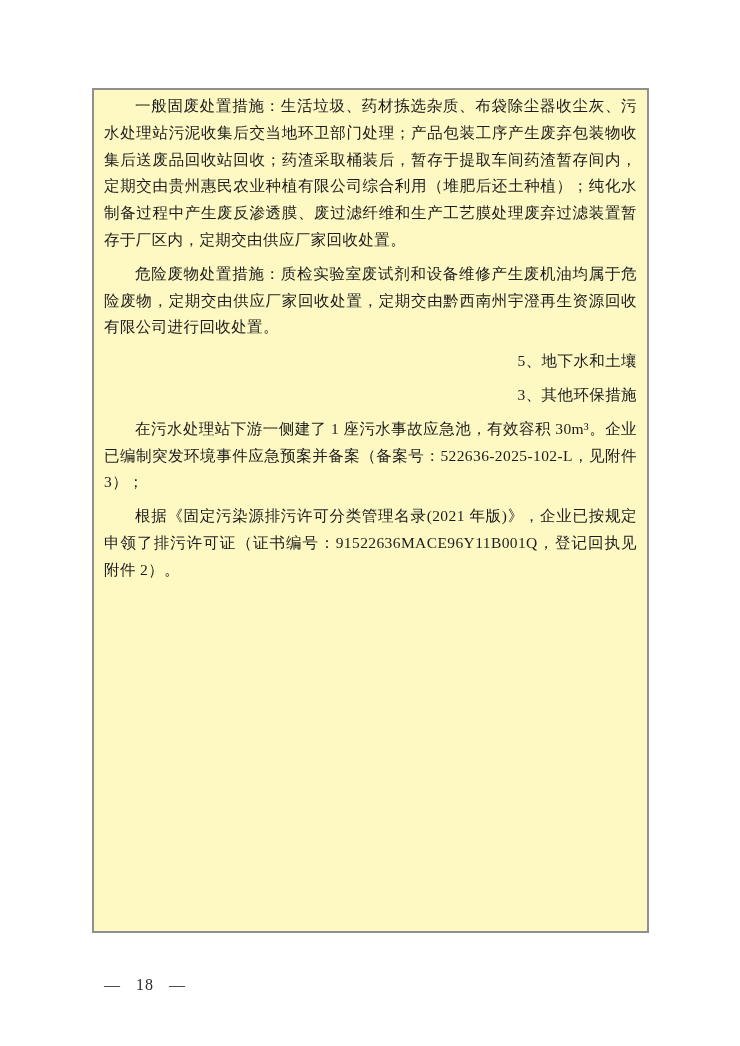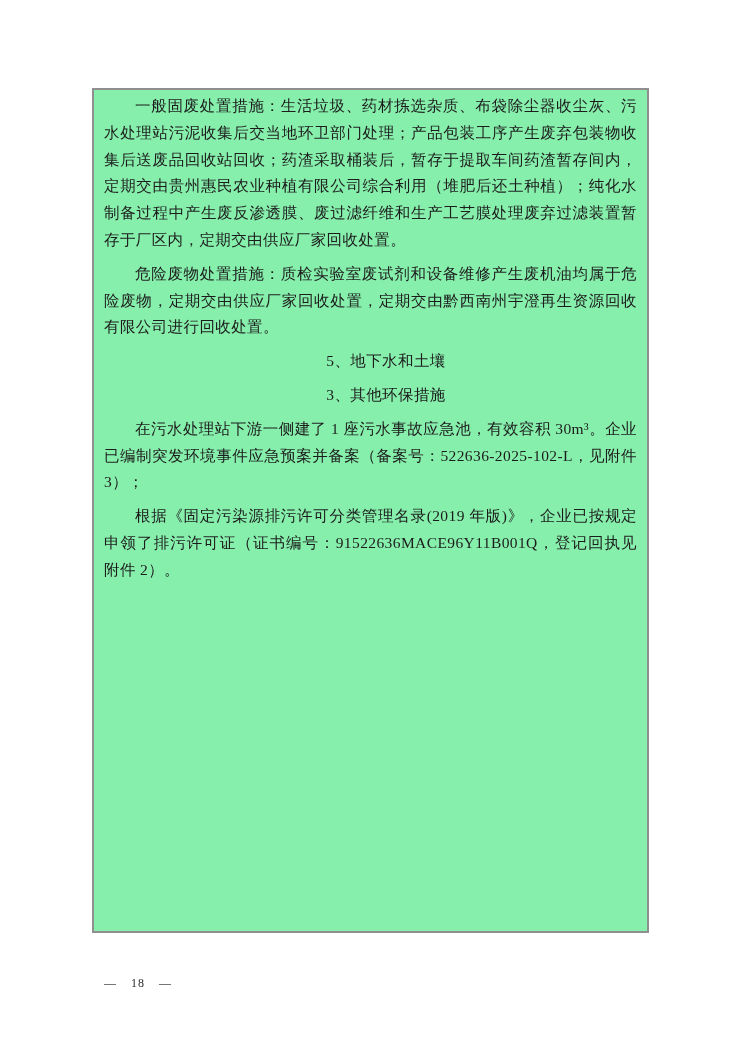--- a/index.html
+++ b/index.html
@@ -17,49 +17,49 @@
   }
   .content-box {
     position: absolute;
     left: 92px;
     top: 88px;
     width: 557px;
     height: 845px;
     border: 2px solid #8f8f8f;
     box-sizing: border-box;
     padding: 3px 10px 0 10px;
-    background: #86efac;
+    background: #fef9c3;
   }
   .para {
     font-size: 15.5px;
     line-height: 26.8px;
     letter-spacing: 0.4px;
     text-align: justify;
     text-indent: 2em;
     margin: 0 0 7px 0;
   }
   .para.heading {
-    text-align: center;
+    text-align: right;
   }
   .page-number {
     position: absolute;
     left: 104px;
     top: 976px;
-    font-size: 12px;
+    font-size: 16px;
     letter-spacing: 1px;
     word-spacing: 10px;
     color: #2a2a2a;
     white-space: nowrap;
   }
 </style>
 </head>
 <body>
 
 <div class="content-box">
   <div class="para">一般固废处置措施：生活垃圾、药材拣选杂质、布袋除尘器收尘灰、污水处理站污泥收集后交当地环卫部门处理；产品包装工序产生废弃包装物收集后送废品回收站回收；药渣采取桶装后，暂存于提取车间药渣暂存间内，定期交由贵州惠民农业种植有限公司综合利用（堆肥后还土种植）；纯化水制备过程中产生废反渗透膜、废过滤纤维和生产工艺膜处理废弃过滤装置暂存于厂区内，定期交由供应厂家回收处置。</div>
   <div class="para">危险废物处置措施：质检实验室废试剂和设备维修产生废机油均属于危险废物，定期交由供应厂家回收处置，定期交由黔西南州宇澄再生资源回收有限公司进行回收处置。</div>
   <div class="para heading">5、地下水和土壤</div>
   <div class="para heading">3、其他环保措施</div>
   <div class="para">在污水处理站下游一侧建了 1 座污水事故应急池，有效容积 30m³。企业已编制突发环境事件应急预案并备案（备案号：522636-2025-102-L，见附件 3）；</div>
-  <div class="para">根据《固定污染源排污许可分类管理名录(2019 年版)》，企业已按规定申领了排污许可证（证书编号：91522636MACE96Y11B001Q，登记回执见附件 2）。</div>
+  <div class="para">根据《固定污染源排污许可分类管理名录(2021 年版)》，企业已按规定申领了排污许可证（证书编号：91522636MACE96Y11B001Q，登记回执见附件 2）。</div>
 </div>
 
 <div class="page-number">— 18 —</div>
 
 </body></html>

